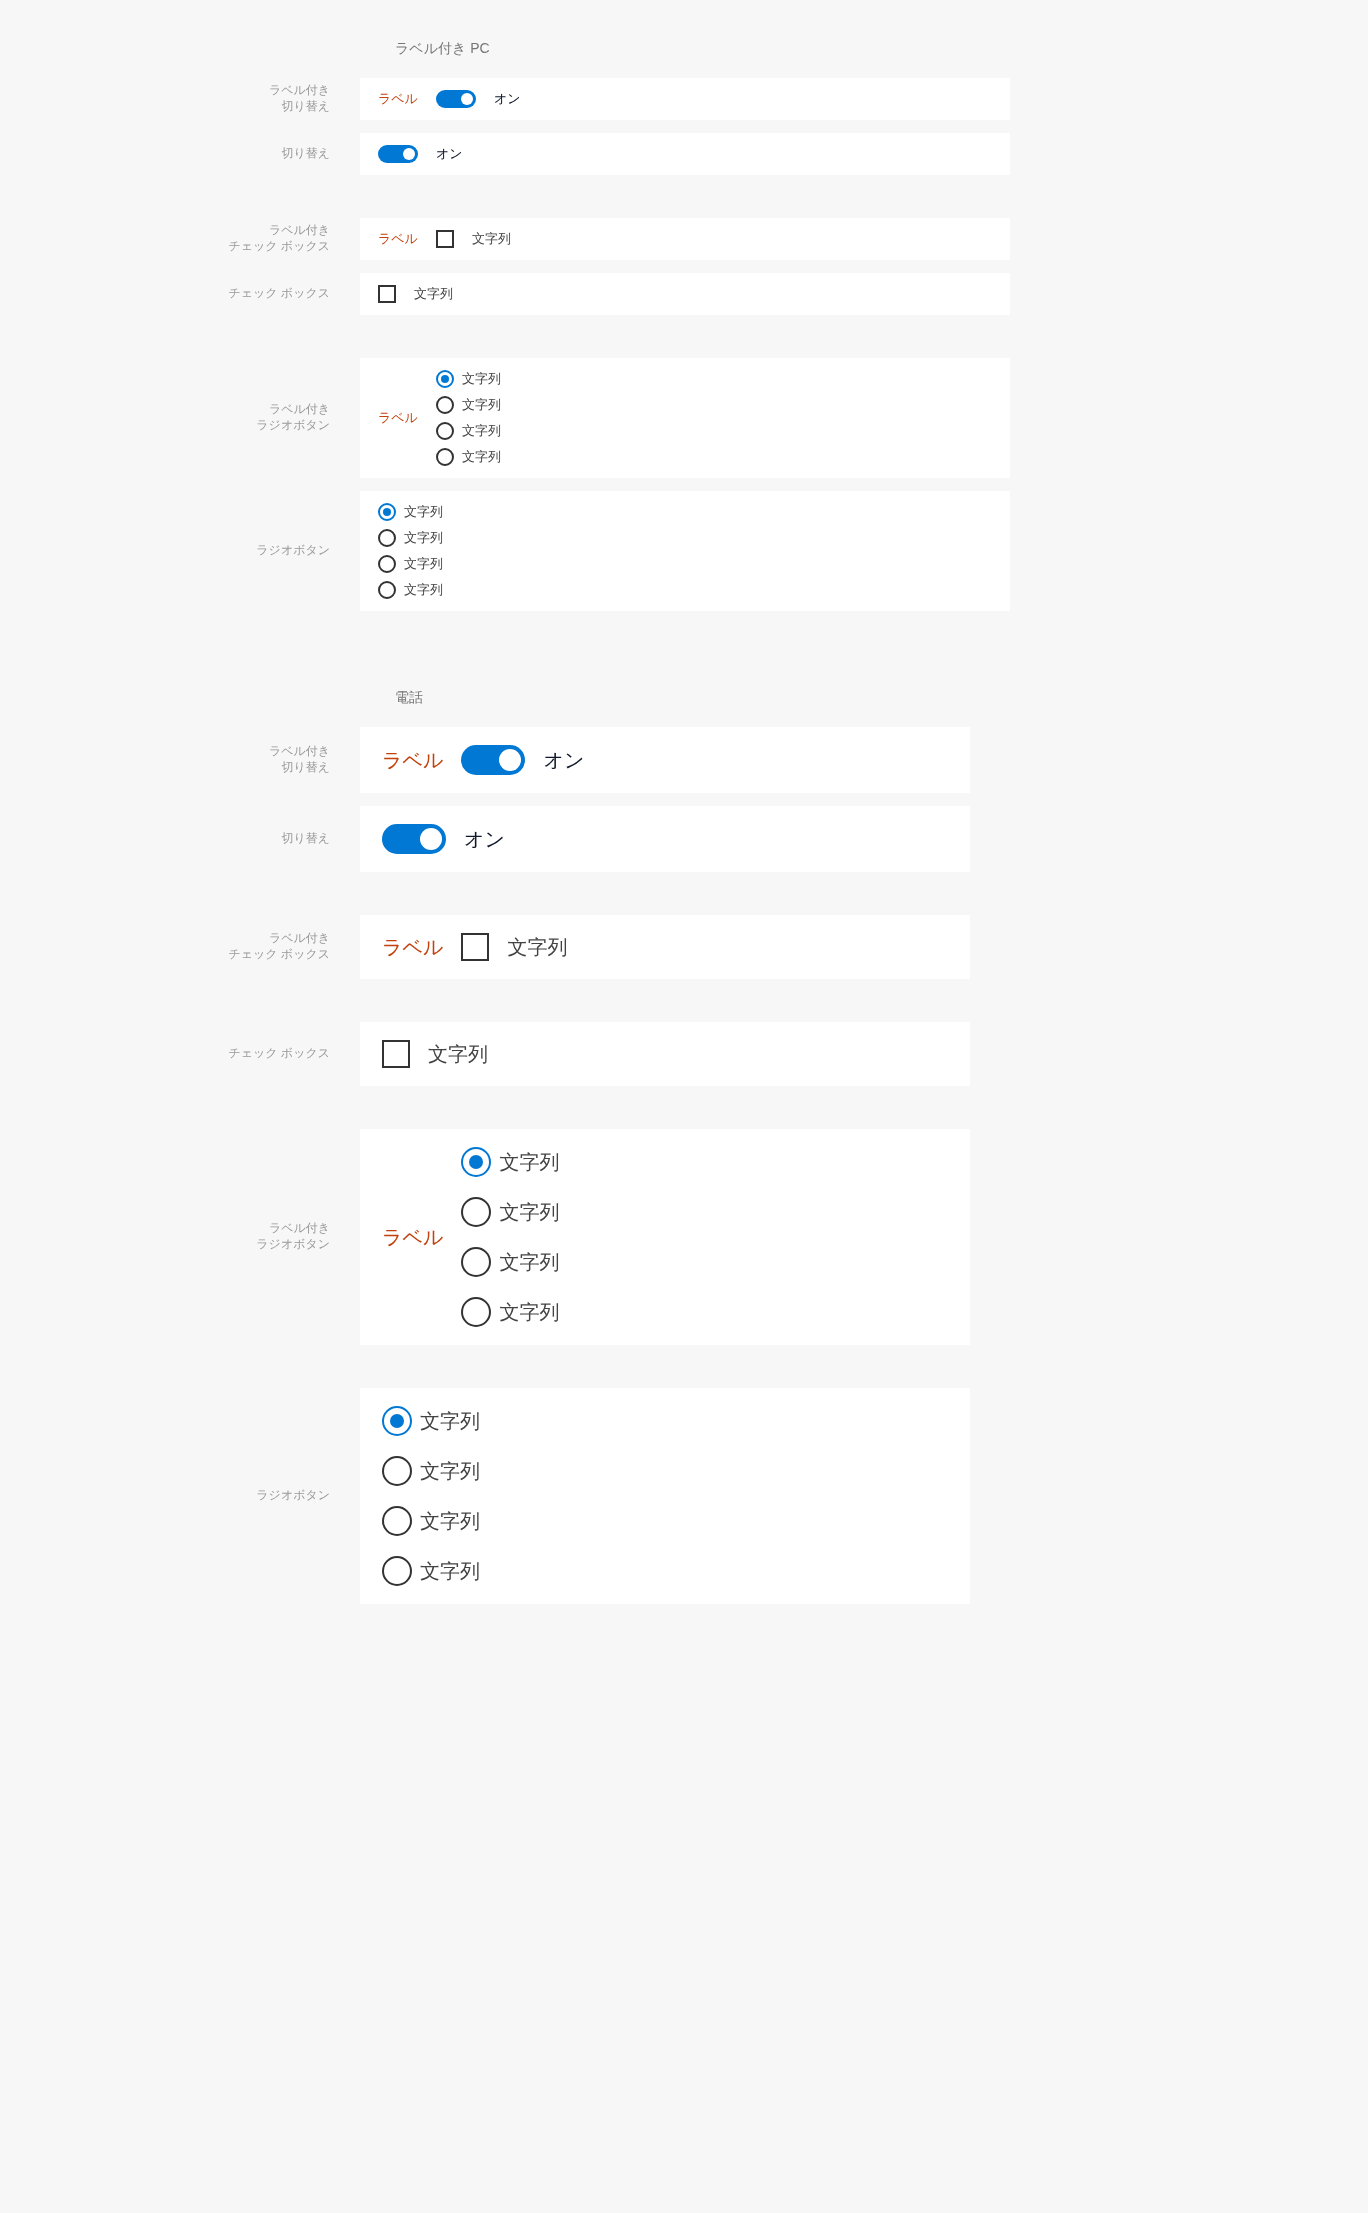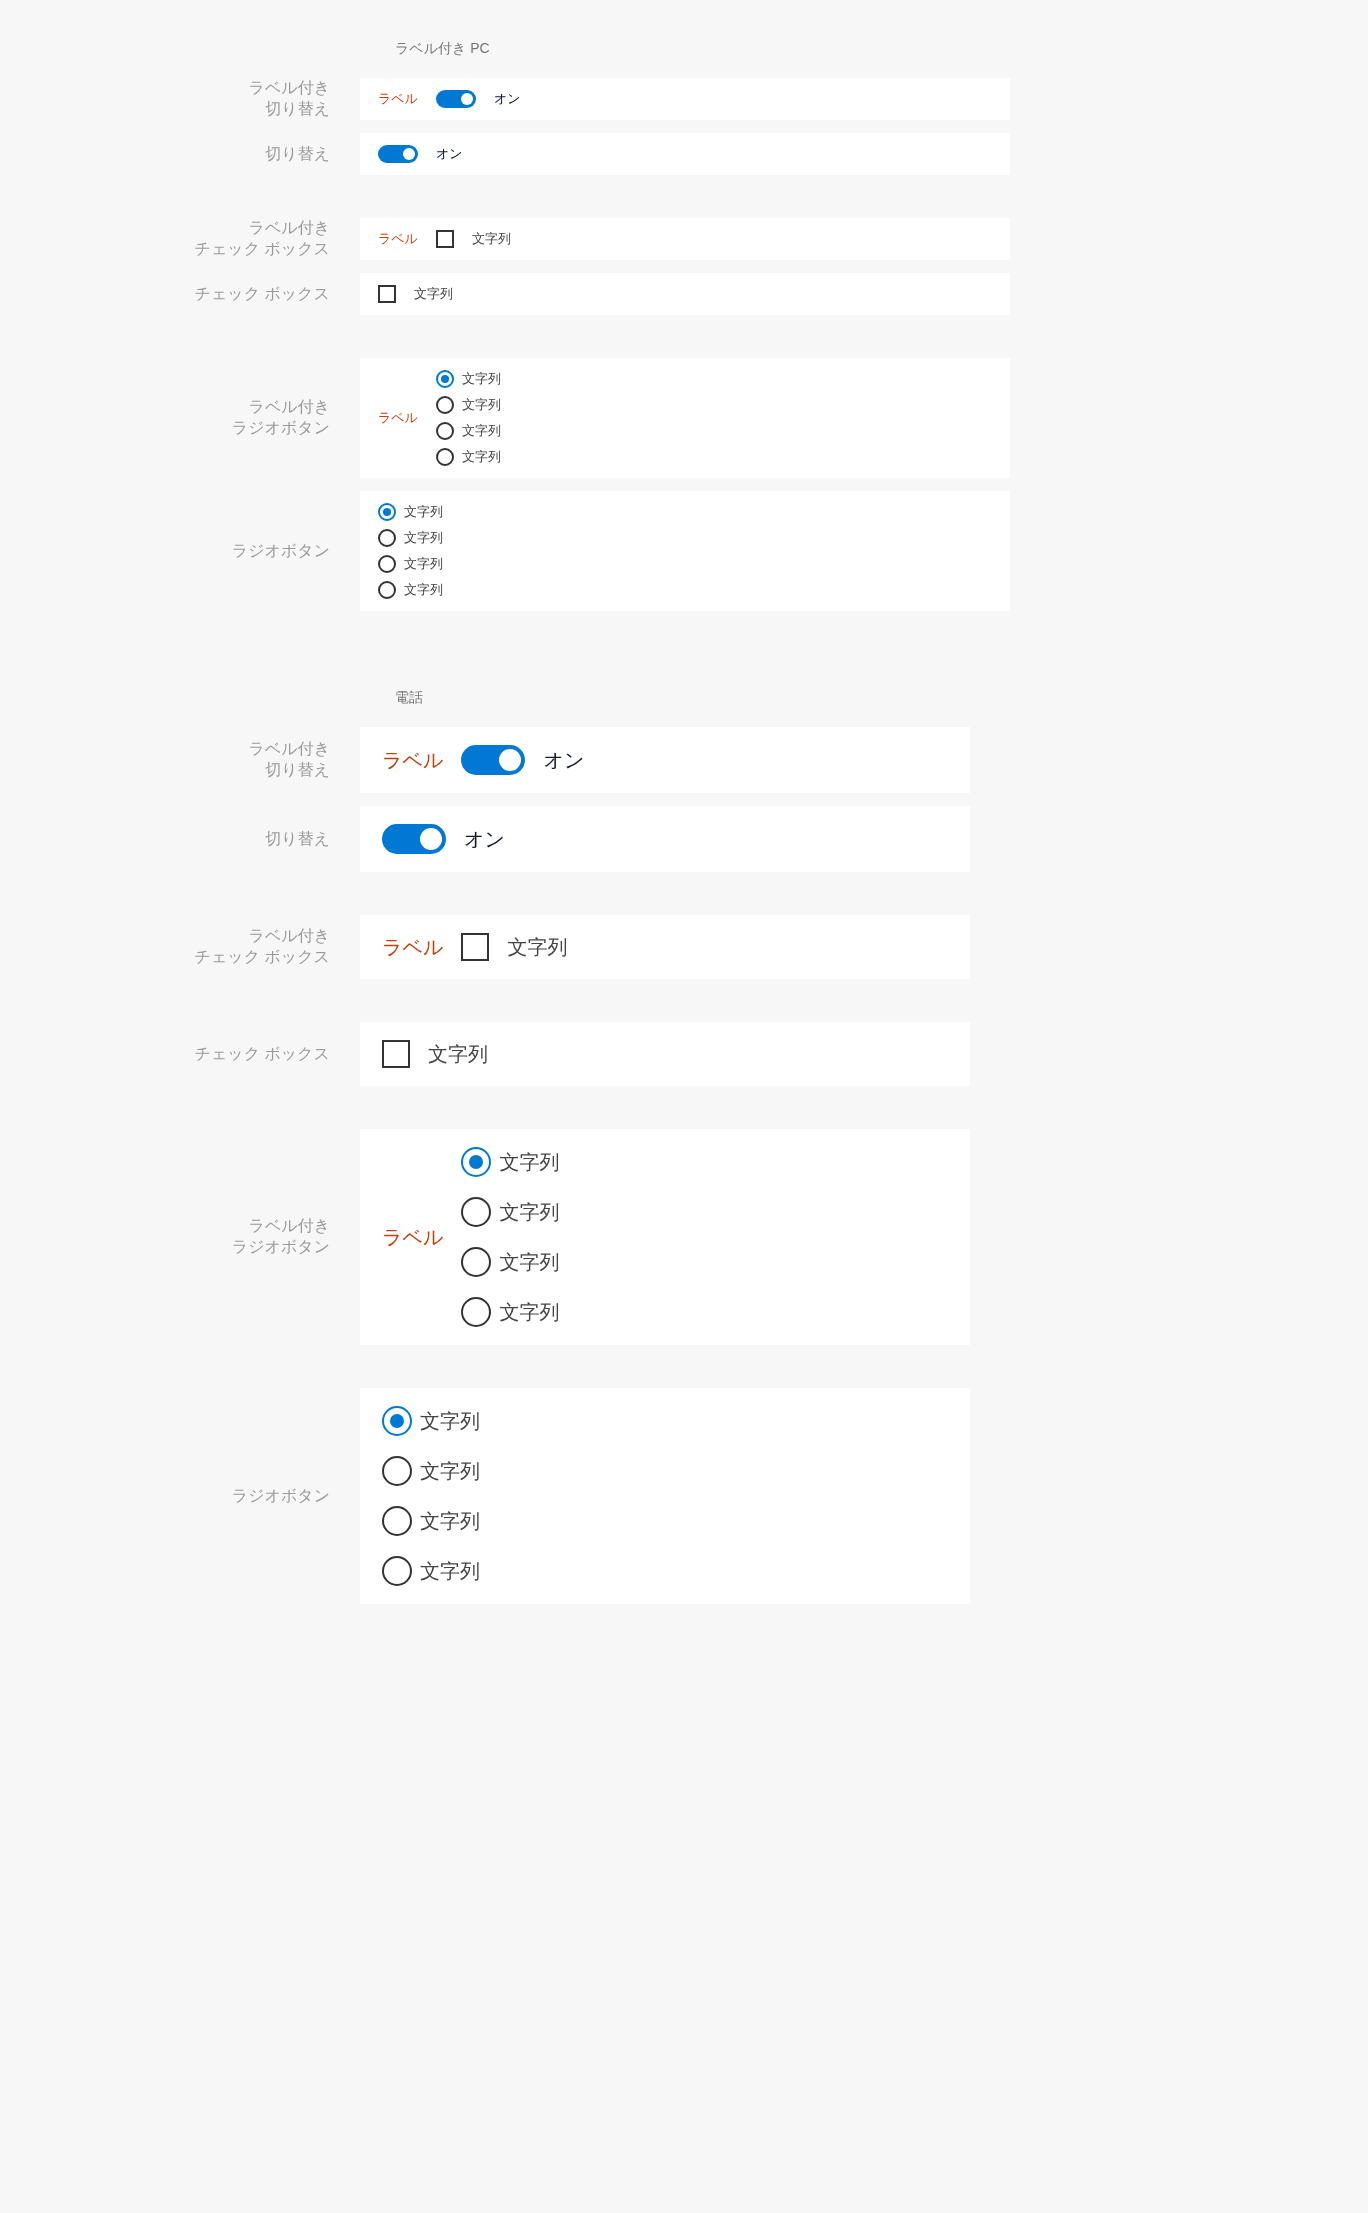--- a/index.html
+++ b/index.html
@@ -21,21 +21,21 @@
       display: flex;
       align-items: center;
       margin-bottom: 13px;
     }
     .row.tall { align-items: center; }
     .label-col {
       width: 360px;
       text-align: right;
       padding-right: 30px;
       color: #999;
-      font-size: 16px;
+      font-size: 12px;
       line-height: 1.3;
     }
     .label-col .line2 { display: block; }
     .card {
       background: #fff;
       border-radius: 0;
       padding: 12px 18px;
       width: 650px;
       display: flex;
       align-items: center;

